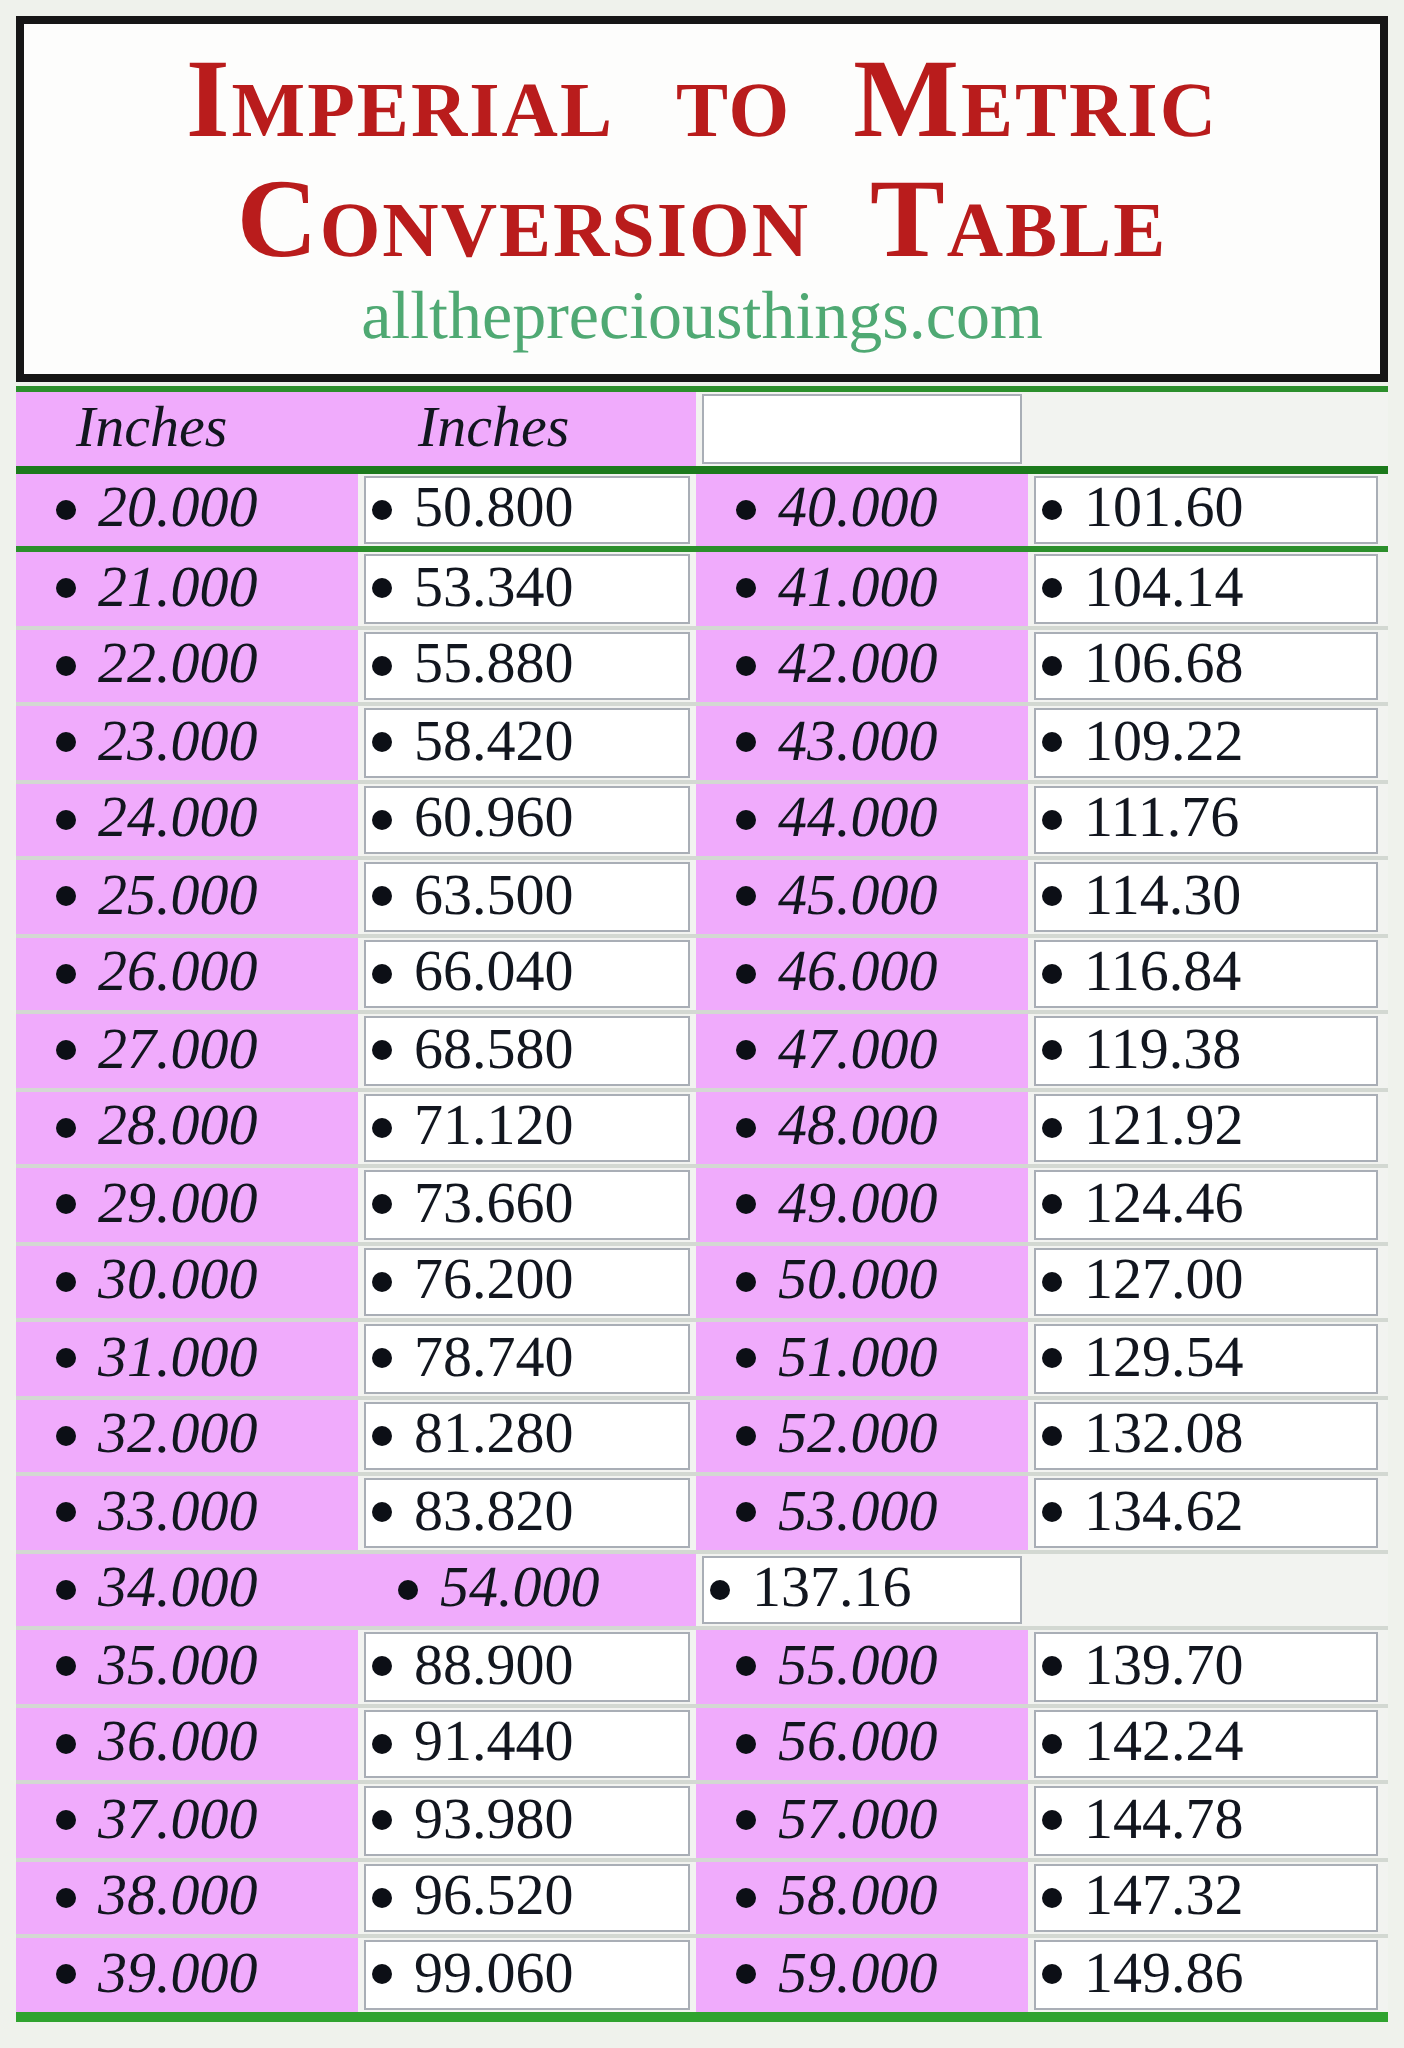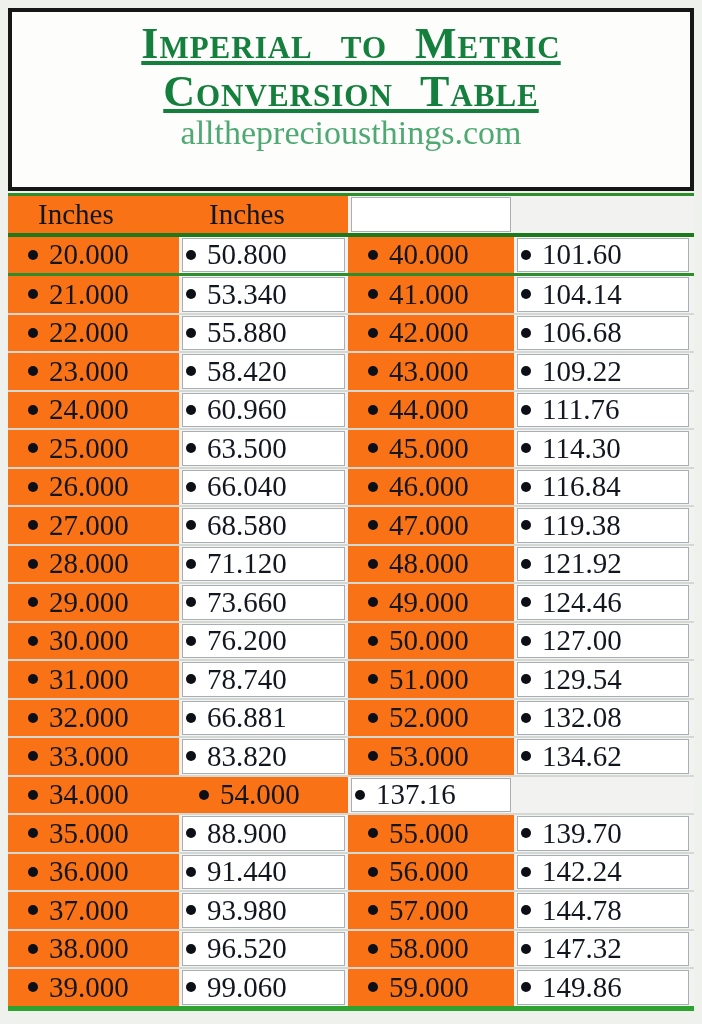--- a/index.html
+++ b/index.html
@@ -18,28 +18,27 @@
   .header-box {
     box-sizing: border-box;
     margin: 8px 8px 2px 8px;
     height: 183px;
     background: #fdfdfc;
     border: 4px solid #161616;
     text-align: center;
     overflow: hidden;
   }
   .title-line {
-    font-size: 44px;
+    font-size: 56px;
     font-weight: bold;
     font-variant: small-caps;
-    color: #15803d;
+    color: #b91c1c;
     line-height: 1.08;
     word-spacing: 16px;
     letter-spacing: 1px;
-    text-decoration: underline;
   }
   .title-line.first { margin-top: 8px; }
   .website {
     font-size: 34px;
     color: #4fa973;
     line-height: 1.0;
     margin-top: 1px;
   }
 
   
@@ -62,22 +61,23 @@
 
   .cell {
     display: flex;
     align-items: center;
     font-size: 29px;
     color: #12161f;
     overflow: hidden;
     white-space: nowrap;
   }
   .cell.blue {
-    background: #f97316;
+    background: #f0abfc;
     padding-left: 20px;
+    font-style: italic;
   }
   .cell.white-box {
     background: #ffffff;
     border: 1px solid #a9aeb6;
     margin: 1px 3px;
     padding-left: 3px;
   }
   .hcell.blue { padding-left: 30px; }
   .hcell.white-box { padding-left: 28px; }
 
@@ -332,21 +332,21 @@
             <span>129.54</span>
           </div>
         </div>
         <div class="trow data">
           <div class="cell blue">
             <span class="bullet"></span>
             <span>32.000</span>
           </div>
           <div class="cell white-box">
             <span class="bullet"></span>
-            <span>66.881</span>
+            <span>81.280</span>
           </div>
           <div class="cell blue">
             <span class="bullet"></span>
             <span>52.000</span>
           </div>
           <div class="cell white-box">
             <span class="bullet"></span>
             <span>132.08</span>
           </div>
         </div>

